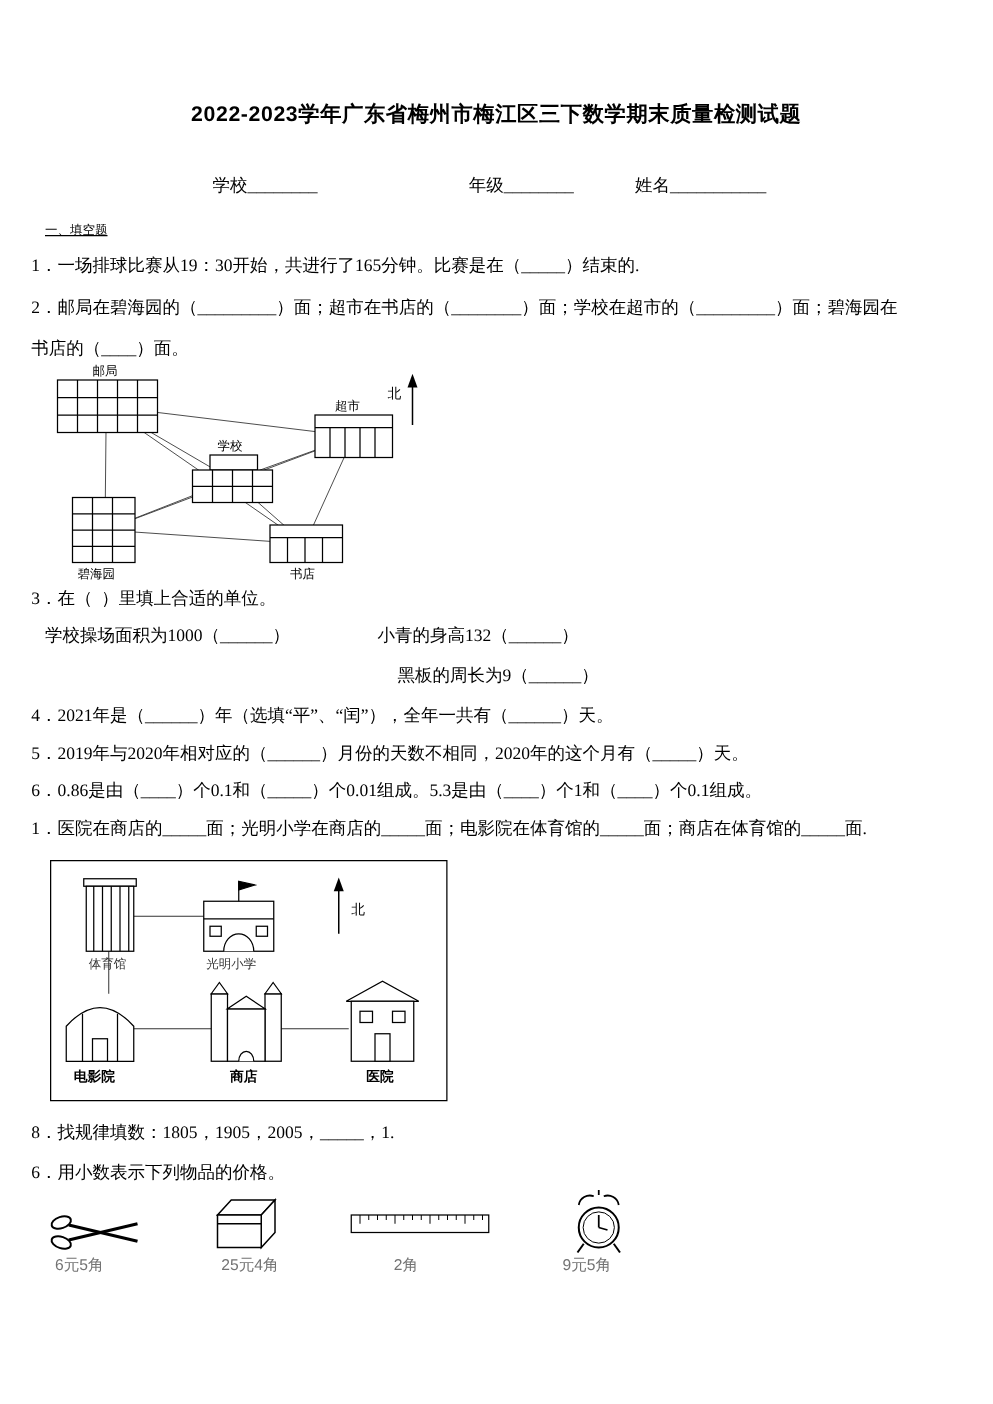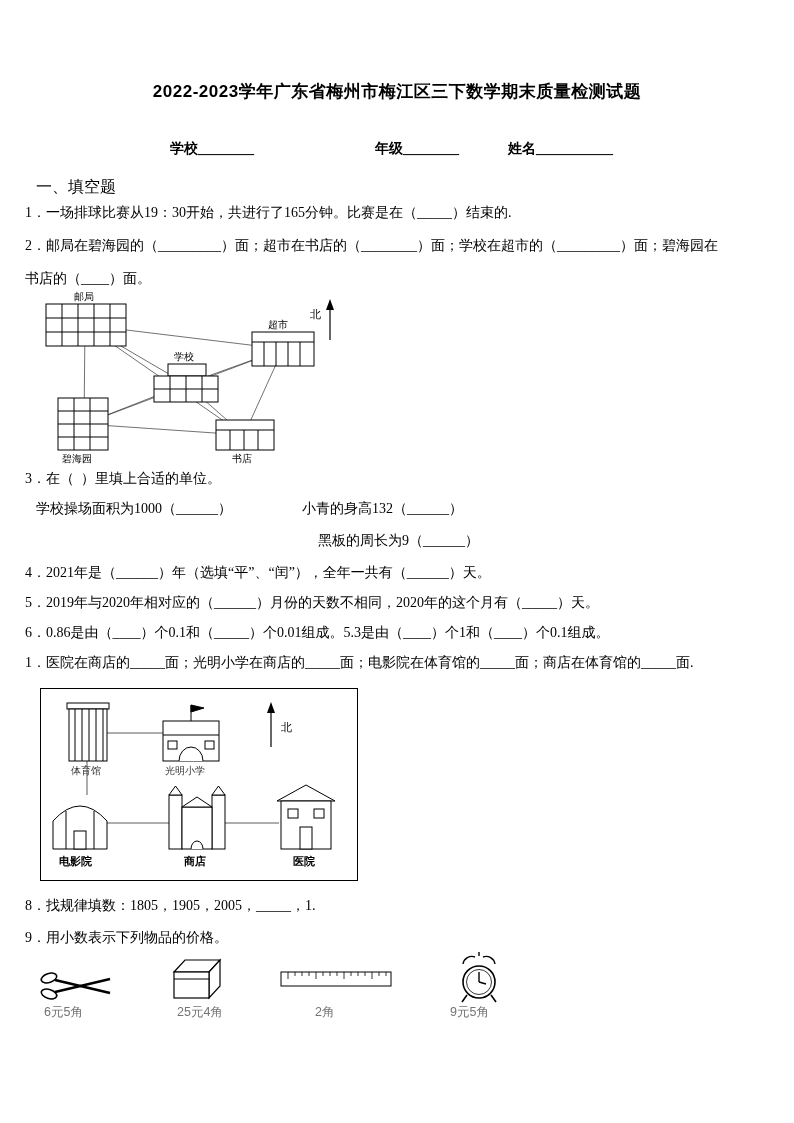--- a/index.html
+++ b/index.html
@@ -25,30 +25,30 @@
     font-size: 17px;
     font-weight: bold;
     font-family: "Liberation Sans", sans-serif;
     letter-spacing: 0.5px;
   }
   .hdr {
     position: absolute;
     top: 140px;
     font-size: 14px;
     white-space: pre;
-    font-weight: bold;
   }
   .hdr-school { left: 170px; }
   .hdr-grade  { left: 375px; }
   .hdr-name   { left: 508px; }
   .sec {
     position: absolute;
     left: 36px;
     top: 177px;
-    font-size: 16px;
+    font-size: 10px;
+    text-decoration: underline;
   }
   .q {
     position: absolute;
     left: 25px;
     font-size: 14px;
     white-space: pre;
   }
   .sub {
     position: absolute;
     font-size: 14px;
@@ -243,21 +243,21 @@
         <rect x="240" y="112" width="50" height="48"></rect>
         <rect x="247" y="120" width="10" height="9"></rect>
         <rect x="273" y="120" width="10" height="9"></rect>
         <rect x="259" y="138" width="12" height="22"></rect>
       </g>
       <text x="252" y="176" font-size="11" font-weight="bold">医院</text>
     </svg>
   </div>
 
   <div class="q" style="top:897px">8．找规律填数：1805，1905，2005，_____，1.</div>
-  <div class="q" style="top:929px">9．用小数表示下列物品的价格。</div>
+  <div class="q" style="top:929px">6．用小数表示下列物品的价格。</div>
 
   <div class="item-icon" style="left:38px; top:968px">
     <svg width="74" height="36" viewBox="0 0 74 36">
       <g stroke="#000" fill="none">
         <ellipse cx="11" cy="10" rx="8" ry="4.5" transform="rotate(-18 11 10)" stroke-width="1.6"></ellipse>
         <ellipse cx="11" cy="26" rx="8" ry="4.5" transform="rotate(18 11 26)" stroke-width="1.6"></ellipse>
         <line x1="17" y1="12" x2="72" y2="25" stroke-width="2.6"></line>
         <line x1="17" y1="24" x2="72" y2="11" stroke-width="2.6"></line>
       </g>
     </svg>

